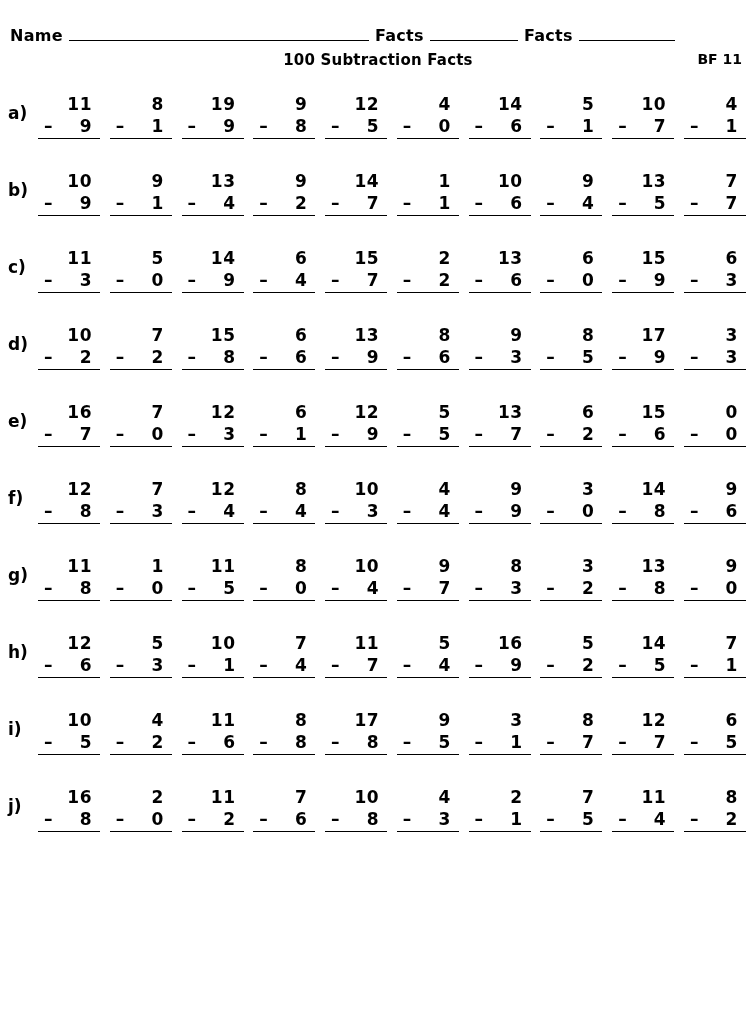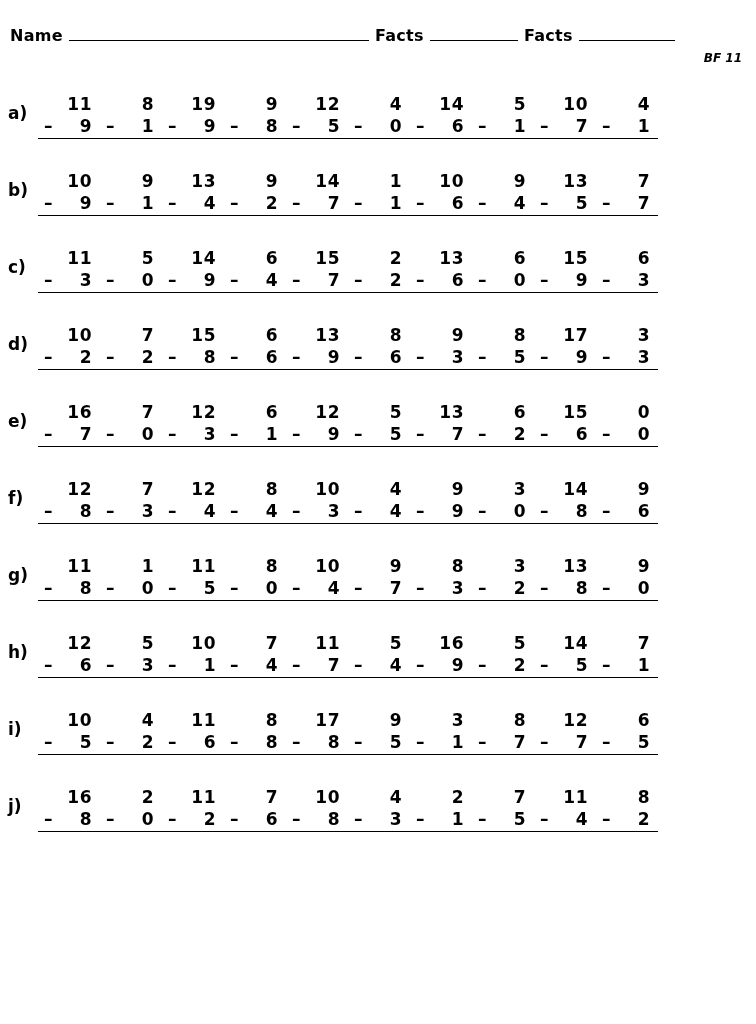--- a/index.html
+++ b/index.html
@@ -54,23 +54,22 @@
   .worksheet-title {
     text-align: center;
     font-size: 15px;
     font-weight: bold;
     letter-spacing: 0.2px;
   }
   .sheet-code {
     position: absolute;
     right: 14px;
     top: 0;
-    font-size: 12px;
+    font-size: 14px;
     font-weight: bold;
-    font-style: italic;
   }
 
   
   .rows {
     margin-top: 12px;
     padding: 0 10px 0 8px;
   }
   .row {
     display: flex;
     align-items: flex-start;
@@ -80,20 +79,21 @@
     width: 30px;
     flex: 0 0 30px;
     font-size: 17px;
     font-weight: bold;
     padding-top: 16px;
     text-align: left;
   }
   .problems {
     display: flex;
     flex: 1 1 auto;
+    justify-content: space-between;
   }
   .problem {
     width: 62px;
     flex: 0 0 62px;
     font-size: 17px;
     font-weight: bold;
     text-align: right;
     padding-top: 6px;
   }
   .minuend {
@@ -126,20 +126,21 @@
   <div class="header">
     <span class="hdr-label">Name</span>
     <span class="rule name-rule"></span>
     <span class="hdr-label">Facts</span>
     <span class="rule date-rule"></span>
     <span class="hdr-label">Facts</span>
     <span class="rule score-rule"></span>
   </div>
 
   <div class="subheader">
+    <div class="worksheet-title">100 Subtraction Facts</div>
     <div class="sheet-code">BF 11</div>
   </div>
 
   <div class="rows" id="rows">
       <div class="row">
         <div class="row-letter">a)</div>
         <div class="problems">
           <div class="problem">
             <div class="minuend">11</div>
             <div class="subline">

